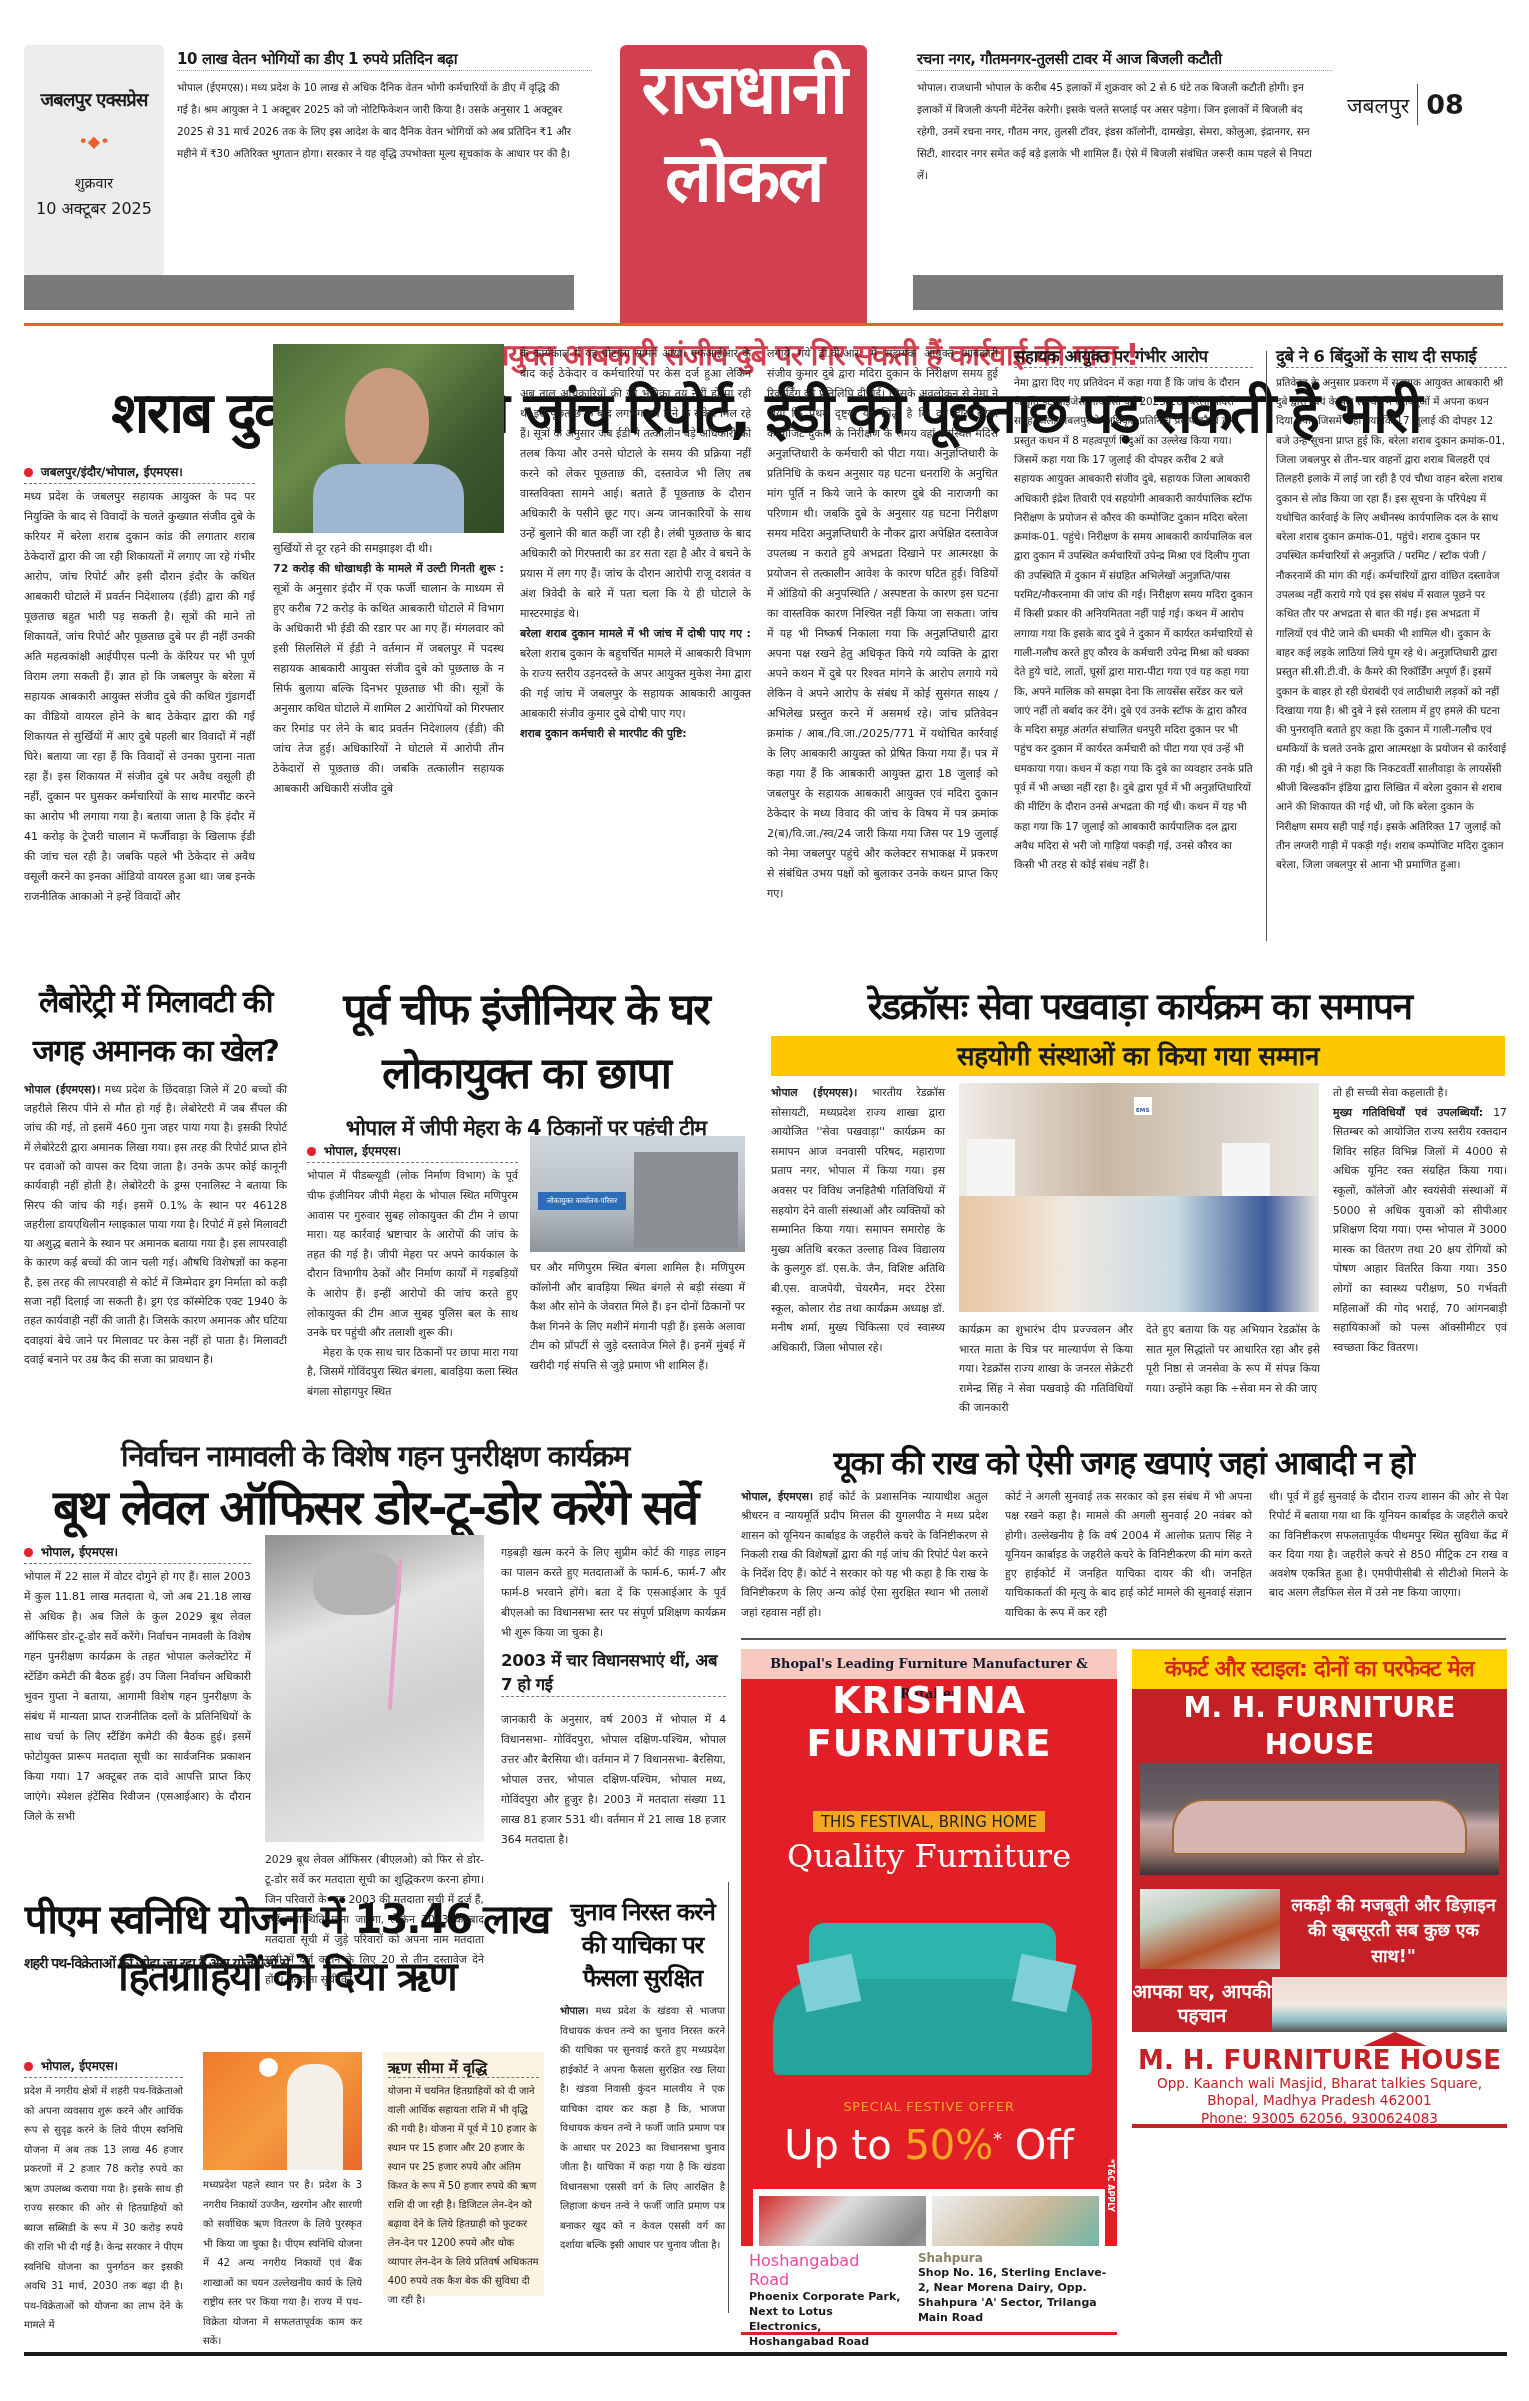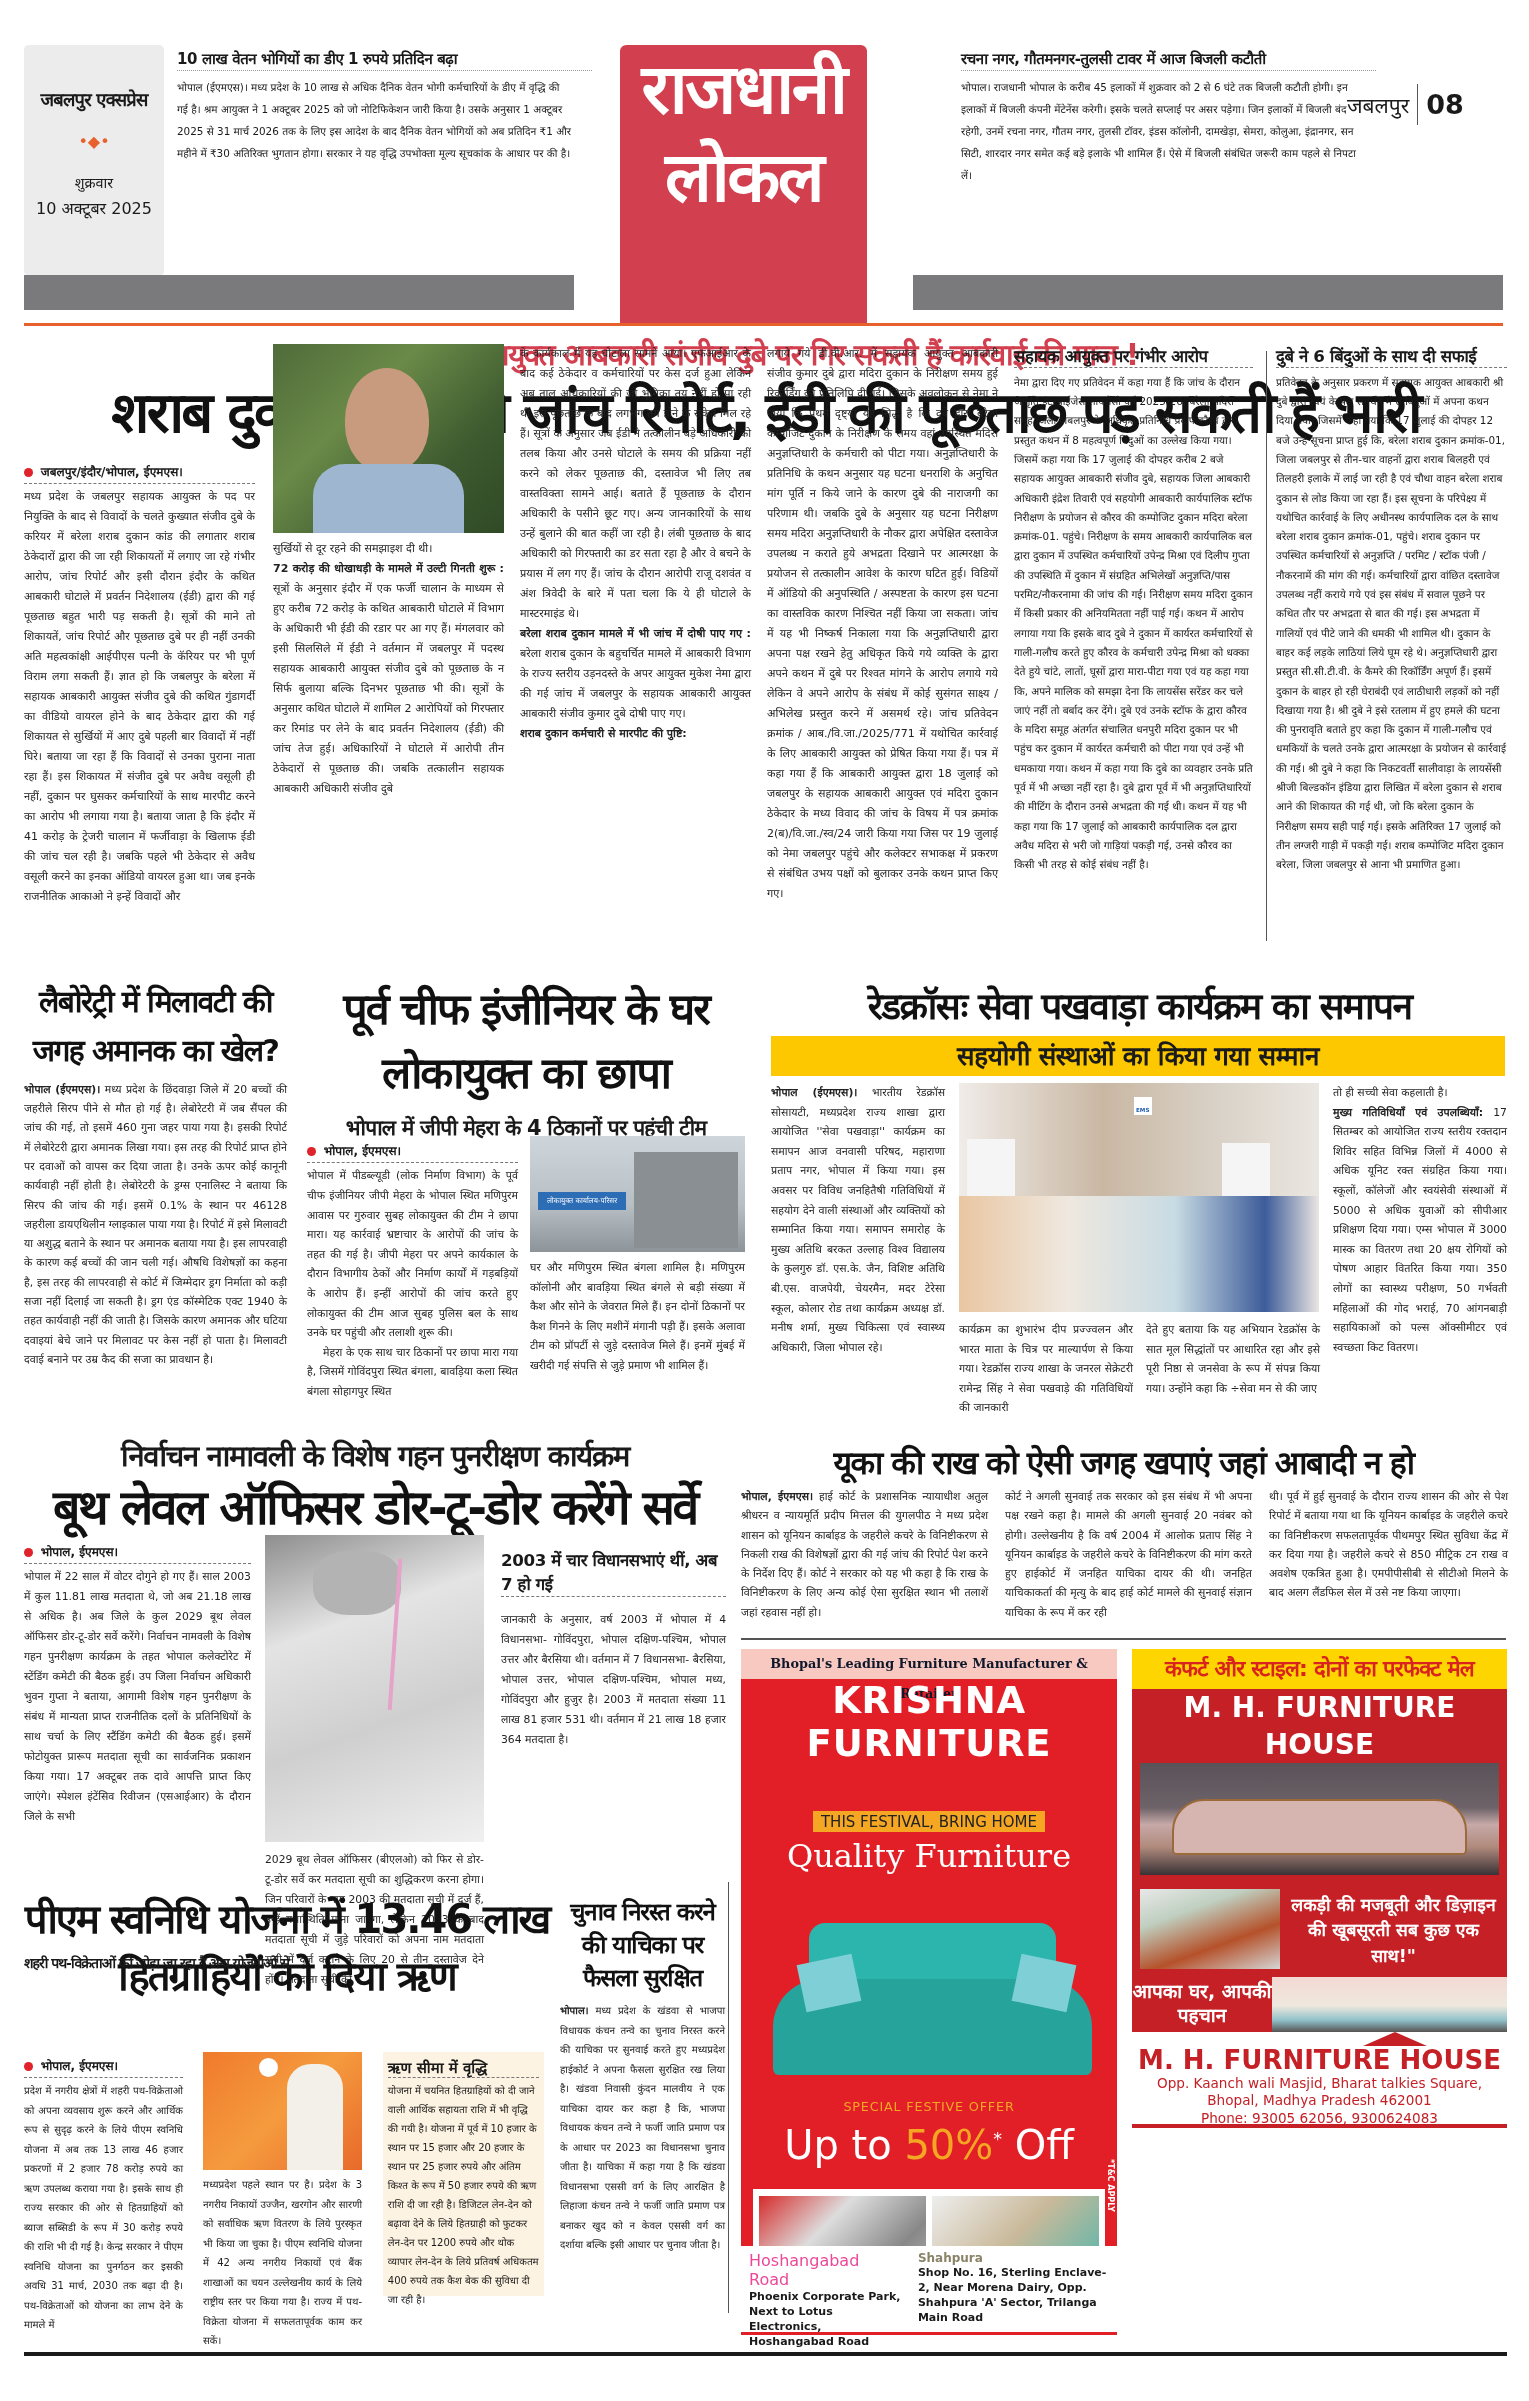--- a/index.html
+++ b/index.html
@@ -28,21 +28,21 @@
   <div data-name="brief-left-headline" style="font-weight:bold;font-size:15px;border-bottom:1.6px dotted #999;padding-bottom:2.4px;width:415px;letter-spacing:-0.4px">10 लाख वेतन भोगियों का डीए 1 रुपये प्रतिदिन बढ़ा</div>
   <div data-name="brief-left-body" style="font-size:10.4px;line-height:22px;margin-top:4.8px;width:395px">भोपाल (ईएमएस)। मध्य प्रदेश के 10 लाख से अधिक दैनिक वेतन भोगी कर्मचारियों के डीए में वृद्धि की गई है। श्रम आयुक्त ने 1 अक्टूबर 2025 को जो नोटिफिकेशन जारी किया है। उसके अनुसार 1 अक्टूबर 2025 से 31 मार्च 2026 तक के लिए इस आदेश के बाद दैनिक वेतन भोगियों को अब प्रतिदिन ₹1 और महीने में ₹30 अतिरिक्त भुगतान होगा। सरकार ने यह वृद्धि उपभोक्ता मूल्य सूचकांक के आधार पर की है।</div>
 </div>
 <div class="abs" data-name="gray-strip-left" style="left:24px;top:275px;width:550px;height:35px;background:#7a7a7d"></div>
 
 <div class="abs" data-name="section-badge" style="left:620px;top:45px;width:247px;height:279px;background:#d23f4e;border-radius:6.4px 6.4px 0 0;color:#fff;text-align:center;">
   <div data-name="section-title-line1" style="font-weight:bold;font-size:69px;line-height:88px;letter-spacing:-2.4px">राजधानी</div>
   <div data-name="section-title-line2" style="font-weight:bold;font-size:69px;line-height:88px;letter-spacing:-2.4px">लोकल</div>
 </div>
 
-<div class="abs" data-name="brief-right" style="left:917px;top:48px;width:415px;margin-left:44px;">
+<div class="abs" data-name="brief-right" style="left:917px;top:48px;width:415px;">
   <div data-name="brief-right-headline" style="font-weight:bold;font-size:15px;border-bottom:1.6px dotted #999;padding-bottom:2.4px;letter-spacing:-0.4px">रचना नगर, गौतमनगर-तुलसी टावर में आज बिजली कटौती</div>
   <div data-name="brief-right-body" style="font-size:10.4px;line-height:22px;margin-top:4.8px;width:399px">भोपाल। राजधानी भोपाल के करीब 45 इलाकों में शुक्रवार को 2 से 6 घंटे तक बिजली कटौती होगी। इन इलाकों में बिजली कंपनी मेंटेनेंस करेगी। इसके चलते सप्लाई पर असर पड़ेगा। जिन इलाकों में बिजली बंद रहेगी, उनमें रचना नगर, गौतम नगर, तुलसी टॉवर, इंडस कॉलोनी, दामखेड़ा, सेमरा, कोलुआ, इंद्रानगर, सन सिटी, शारदार नगर समेत कई बड़े इलाके भी शामिल हैं। ऐसे में बिजली संबंधित जरूरी काम पहले से निपटा लें।</div>
 </div>
 <div class="abs" data-name="page-number-box" style="left:1347px;top:84px;display:flex;align-items:center">
   <span data-name="page-city" style="font-size:21px;padding-right:8px">जबलपुर</span>
   <span data-name="page-divider" style="display:inline-block;width:0.8px;height:41px;background:#555"></span>
   <span data-name="page-number" style="font-weight:bold;font-size:27px;padding-left:8px">08</span>
 </div>
 <div class="abs" data-name="gray-strip-right" style="left:913px;top:275px;width:590px;height:35px;background:#7a7a7d"></div>
 <div class="abs" data-name="masthead-rule" style="left:24px;top:323px;width:1479px;height:3.2px;background:#e8612c"></div>
@@ -137,20 +137,21 @@
   <div class="txt" data-name="voter-col1-body" style="font-size:10.8px;line-height:20px">भोपाल में 22 साल में वोटर दोगुने हो गए हैं। साल 2003 में कुल 11.81 लाख मतदाता थे, जो अब 21.18 लाख से अधिक है। अब जिले के कुल 2029 बूथ लेवल ऑफिसर डोर-टू-डोर सर्वे करेंगे। निर्वाचन नामवली के विशेष गहन पुनरीक्षण कार्यक्रम के तहत भोपाल कलेक्टोरेट में स्टेंडिंग कमेटी की बैठक हुई। उप जिला निर्वाचन अधिकारी भुवन गुप्ता ने बताया, आगामी विशेष गहन पुनरीक्षण के संबंध में मान्यता प्राप्त राजनीतिक दलों के प्रतिनिधियों के साथ चर्चा के लिए स्टैंडिंग कमेटी की बैठक हुई। इसमें फोटोयुक्त प्रारूप मतदाता सूची का सार्वजनिक प्रकाशन किया गया। 17 अक्टूबर तक दावे आपत्ति प्राप्त किए जाएंगे। स्पेशल इंटेंसिव रिवीजन (एसआईआर) के दौरान जिले के सभी</div>
 </div>
 <div class="photo" data-name="voter-photo-list" style="left:265px;top:1535px;width:219px;height:307px;background:linear-gradient(160deg,#8e8e8e 0%,#e4e4e4 30%,#cfcfcf 60%,#f0f0f0 100%)">
   <div data-name="photo-hand" style="position:absolute;left:48px;top:16px;width:88px;height:64px;border-radius:40%;background:#b3b3b3"></div>
   <div data-name="photo-pen" style="position:absolute;left:128px;top:24px;width:4px;height:151px;background:#e5a3c9;transform:rotate(4deg)"></div>
 </div>
 <div class="abs" data-name="voter-col2" style="left:265px;top:1850px;width:219px">
   <div class="txt" data-name="voter-col2-body" style="font-size:10.8px;line-height:20px">2029 बूथ लेवल ऑफिसर (बीएलओ) को फिर से डोर-टू-डोर सर्वे कर मतदाता सूची का शुद्धिकरण करना होगा। जिन परिवारों के नाम 2003 की मतदाता सूची में दर्ज हैं, उन्हें यथास्थिति माना जाएगा, लेकिन 2003 के बाद मतदाता सूची में जुड़े परिवारों को अपना नाम मतदाता सूची में दर्ज कराने के लिए 20 से तीन दस्तावेज देने होंगे। मतदाता सूची की</div>
 </div>
 <div class="abs" data-name="voter-col3" style="left:501px;top:1543px;width:225px">
+  <div class="txt" data-name="voter-col3-body" style="font-size:10.8px;line-height:20px">गड़बड़ी खत्म करने के लिए सुप्रीम कोर्ट की गाइड लाइन का पालन करते हुए मतदाताओं के फार्म-6, फार्म-7 और फार्म-8 भरवाने होंगे। बता दें कि एसआईआर के पूर्व बीएलओ का विधानसभा स्तर पर संपूर्ण प्रशिक्षण कार्यक्रम भी शुरू किया जा चुका है।</div>
   <div data-name="voter-subhead" style="font-weight:bold;font-size:16.7px;line-height:24px;margin:4.8px 0 12.8px;border-bottom:0.8px dashed #777;letter-spacing:-0.4px">2003 में चार विधानसभाएं थीं, अब 7 हो गई</div>
   <div class="txt" data-name="voter-col3b-body" style="font-size:10.8px;line-height:20px">जानकारी के अनुसार, वर्ष 2003 में भोपाल में 4 विधानसभा- गोविंदपुरा, भोपाल दक्षिण-पश्चिम, भोपाल उत्तर और बैरसिया थी। वर्तमान में 7 विधानसभा- बैरसिया, भोपाल उत्तर, भोपाल दक्षिण-पश्चिम, भोपाल मध्य, गोविंदपुरा और हुजुर है। 2003 में मतदाता संख्या 11 लाख 81 हजार 531 थी। वर्तमान में 21 लाख 18 हजार 364 मतदाता है।</div>
 </div>
 
 <div class="abs hl" data-name="uca-headline" style="left:741px;top:1439px;width:765px;text-align:center;font-size:32px;line-height:48px;letter-spacing:-1.6px">यूका की राख को ऐसी जगह खपाएं जहां आबादी न हो</div>
 <div class="abs" data-name="uca-col1" style="left:741px;top:1487px;width:247px">
   <div class="txt" data-name="uca-col1-wrap" style="font-size:10.8px;line-height:19.3px"><b class="lead" data-name="uca-lead">भोपाल, ईएमएस।</b> <span data-name="uca-col1-body">हाई कोर्ट के प्रशासनिक न्यायाधीश अतुल श्रीधरन व न्यायमूर्ति प्रदीप मित्तल की युगलपीठ ने मध्य प्रदेश शासन को यूनियन कार्बाइड के जहरीले कचरे के विनिष्टीकरण से निकली राख की विशेषज्ञों द्वारा की गई जांच की रिपोर्ट पेश करने के निर्देश दिए हैं। कोर्ट ने सरकार को यह भी कहा है कि राख के विनिष्टीकरण के लिए अन्य कोई ऐसा सुरक्षित स्थान भी तलाशें जहां रहवास नहीं हो।</span></div>
 </div>
 <div class="abs" data-name="uca-col2" style="left:1005px;top:1487px;width:247px">
   <div class="txt" data-name="uca-col2-body" style="font-size:10.8px;line-height:19.3px">कोर्ट ने अगली सुनवाई तक सरकार को इस संबंध में भी अपना पक्ष रखने कहा है। मामले की अगली सुनवाई 20 नवंबर को होगी। उल्लेखनीय है कि वर्ष 2004 में आलोक प्रताप सिंह ने यूनियन कार्बाइड के जहरीले कचरे के विनिष्टीकरण की मांग करते हुए हाईकोर्ट में जनहित याचिका दायर की थी। जनहित याचिकाकर्ता की मृत्यु के बाद हाई कोर्ट मामले की सुनवाई संज्ञान याचिका के रूप में कर रही</div>

